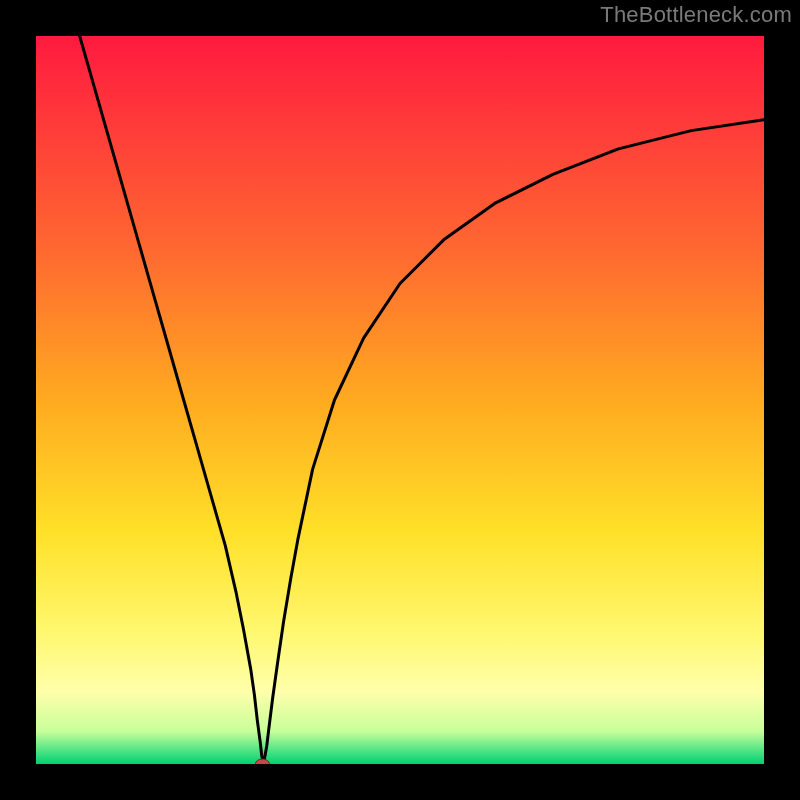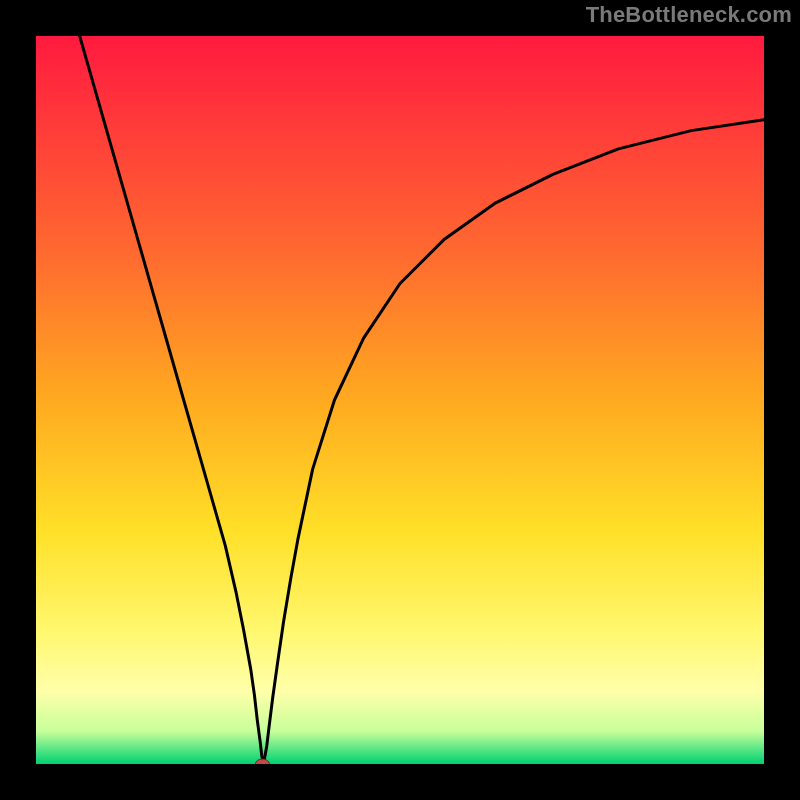--- a/index.html
+++ b/index.html
@@ -15,21 +15,21 @@
     position: relative;
     width: 800px;
     height: 800px;
   }
   .watermark {
     position: absolute;
     top: 2px;
     right: 8px;
     color: #7a7a7a;
     font-size: 22px;
-    font-weight: 700;
+    font-weight: 400;
     letter-spacing: 0.2px;
     z-index: 5;
   }
   .chart-wrap {
     position: absolute;
     left: 0;
     top: 0;
     width: 800px;
     height: 800px;
   }

